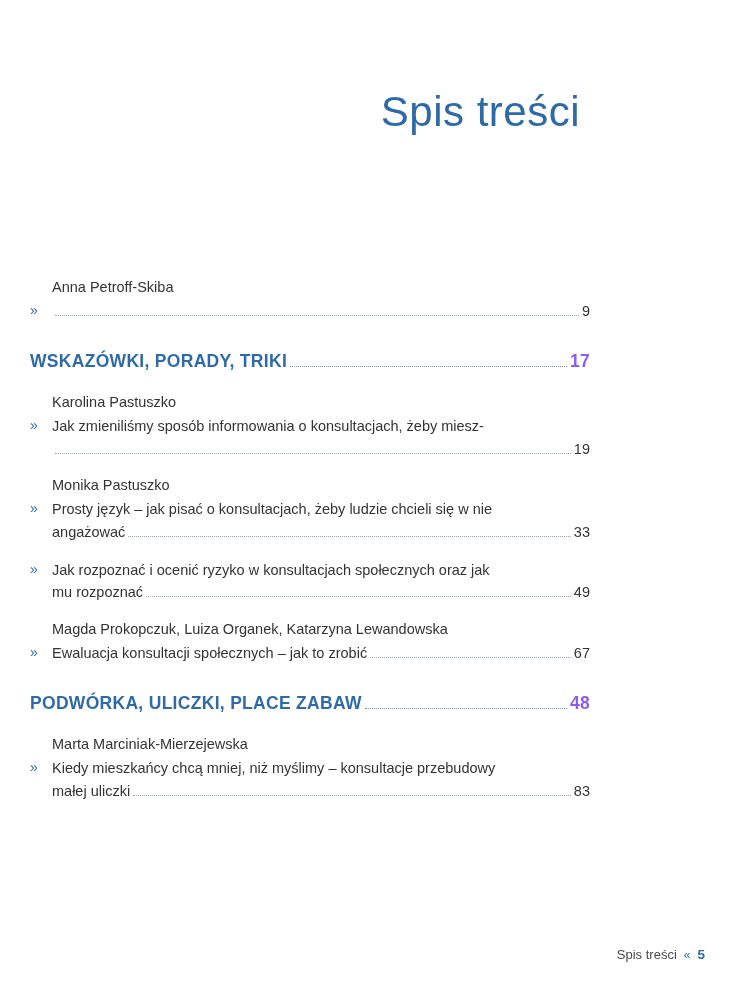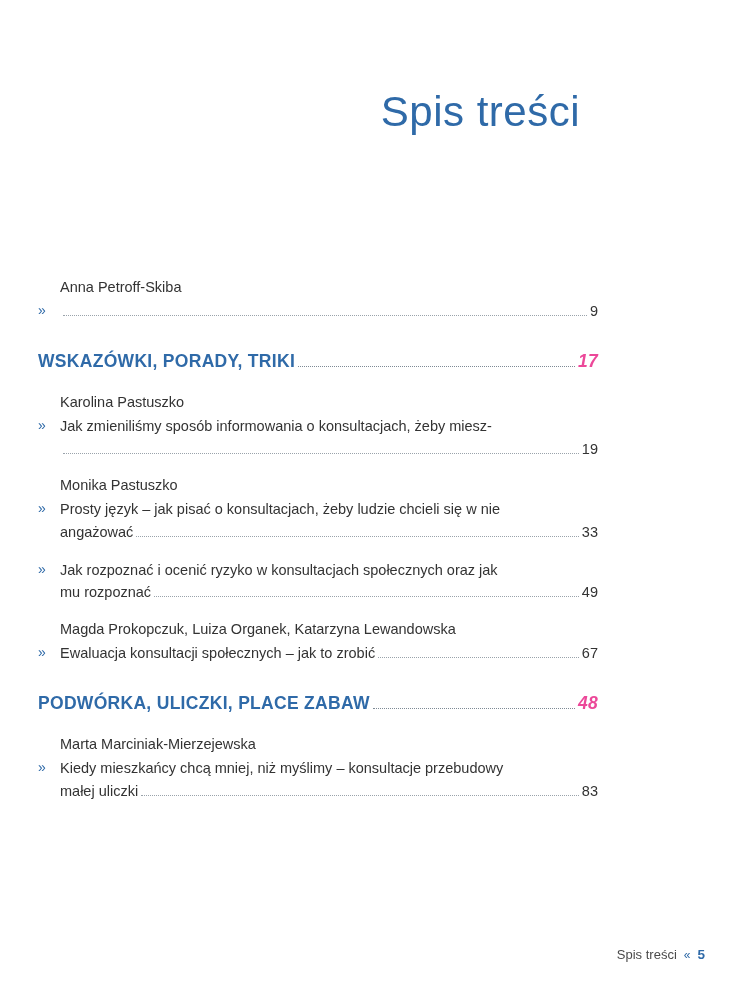--- a/index.html
+++ b/index.html
@@ -31,21 +31,21 @@
     font-size: 42px;
     font-weight: 400;
     letter-spacing: 0.5px;
     color: #2f6aa8;
     font-family: "Liberation Sans", sans-serif;
   }
 
   
   .toc-body {
     position: absolute;
-    left: 38px;
+    left: 30px;
     top: 278px;
     width: 560px;
   }
 
   .entry {
     margin-bottom: 16px;
   }
 
   .authors {
     font-size: 14.5px;
@@ -109,23 +109,22 @@
     margin-top: 26px;
     margin-bottom: 18px;
   }
   .section .leader-line {
     font-size: 17.5px;
     font-weight: bold;
     color: #2f6aa8;
     letter-spacing: 0.3px;
   }
   .section .leader-page {
-    color: #ec4899;
+    color: #8b5cf6;
     font-weight: bold;
-    font-style: italic;
   }
   .section .leader-fill {
     border-bottom: 1px dotted #7e8a95;
     margin-bottom: 5px;
   }
 
   
   .footer {
     position: absolute;
     right: 30px;

